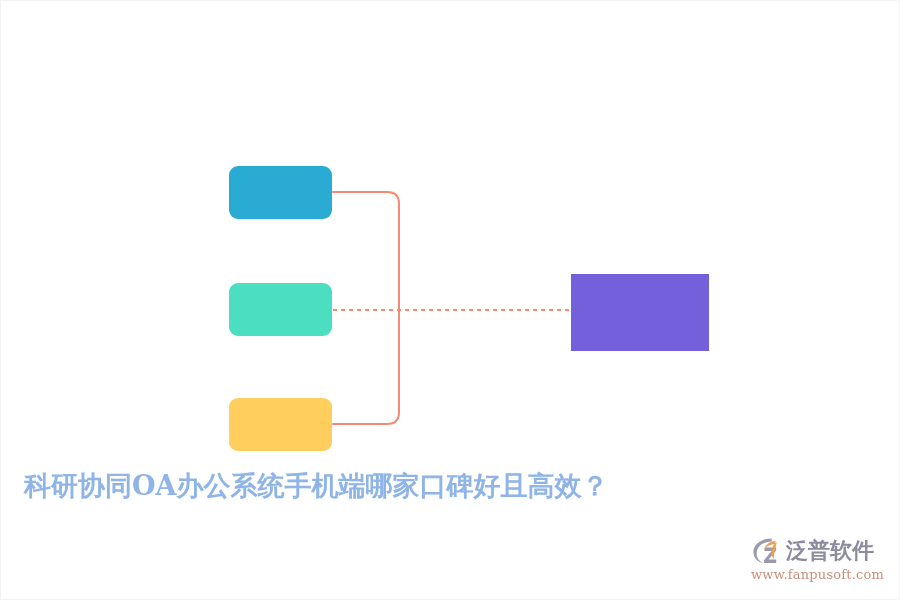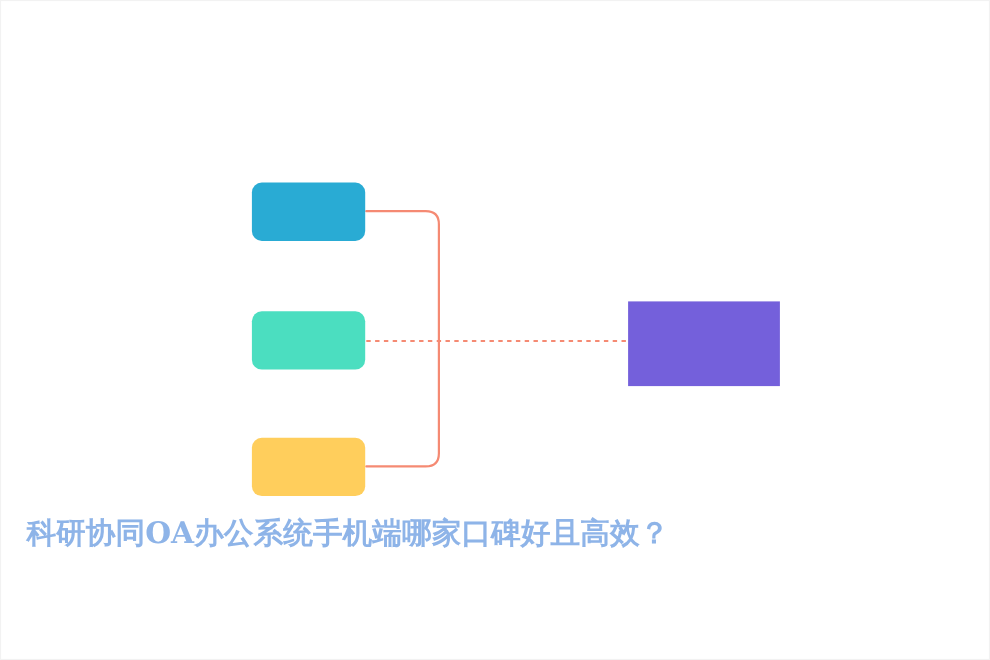--- a/index.html
+++ b/index.html
@@ -125,14 +125,28 @@
     <div class="node" style="left:228px; top:282px; width:103px; height:53px; background:#4bdec0; border-radius:9px;"></div>
 
     <div class="node" style="left:228px; top:397px; width:103px; height:53px; background:#ffce5c; border-radius:9px;"></div>
 
     <div class="node" style="left:570px; top:273px; width:138px; height:77px; background:#7460db; border-radius:0px;"></div>
 
   </div>
 
   <div id="caption">科研协同OA办公系统手机端哪家口碑好且高效？</div>
 
+  <div id="brand">
+    <div id="brand-row">
+      <svg id="brand-mark" viewBox="0 0 32 32">
+        <path d="M22.5 3.6 C12.2 3.6 4.4 9.6 4.4 17.0 C4.4 22.6 8.6 27.0 14.6 28.4
+                 C10.2 26.2 7.6 22.6 7.6 18.4 C7.6 11.6 14.2 6.4 23.0 6.4 Z" fill="#9a9aae"></path>
+        <path d="M15.0 27.9 L27.2 27.9 L27.2 24.6 L19.6 24.6 L27.2 15.2 L27.2 12.6 L15.6 12.6 L15.6 15.9 L22.6 15.9 L15.0 25.3 Z" fill="#9a9aae"></path>
+        <path d="M26.4 6.0 C21.0 6.2 16.4 9.6 15.2 14.4 C17.4 11.2 21.4 9.2 26.4 9.2 Z" fill="#e8a05a"></path>
+        <path d="M27.4 7.0 C24.4 9.4 22.4 13.0 22.4 17.0 C22.4 19.6 23.2 22.0 24.6 24.0
+                 C24.9 20.0 25.8 14.0 27.4 9.0 Z" fill="#e8a05a"></path>
+      </svg>
+      <div id="brand-name">泛普软件</div>
+    </div>
+    <div id="brand-url">www.fanpusoft.com</div>
+  </div>
 
 </div>
 
 </body></html>

